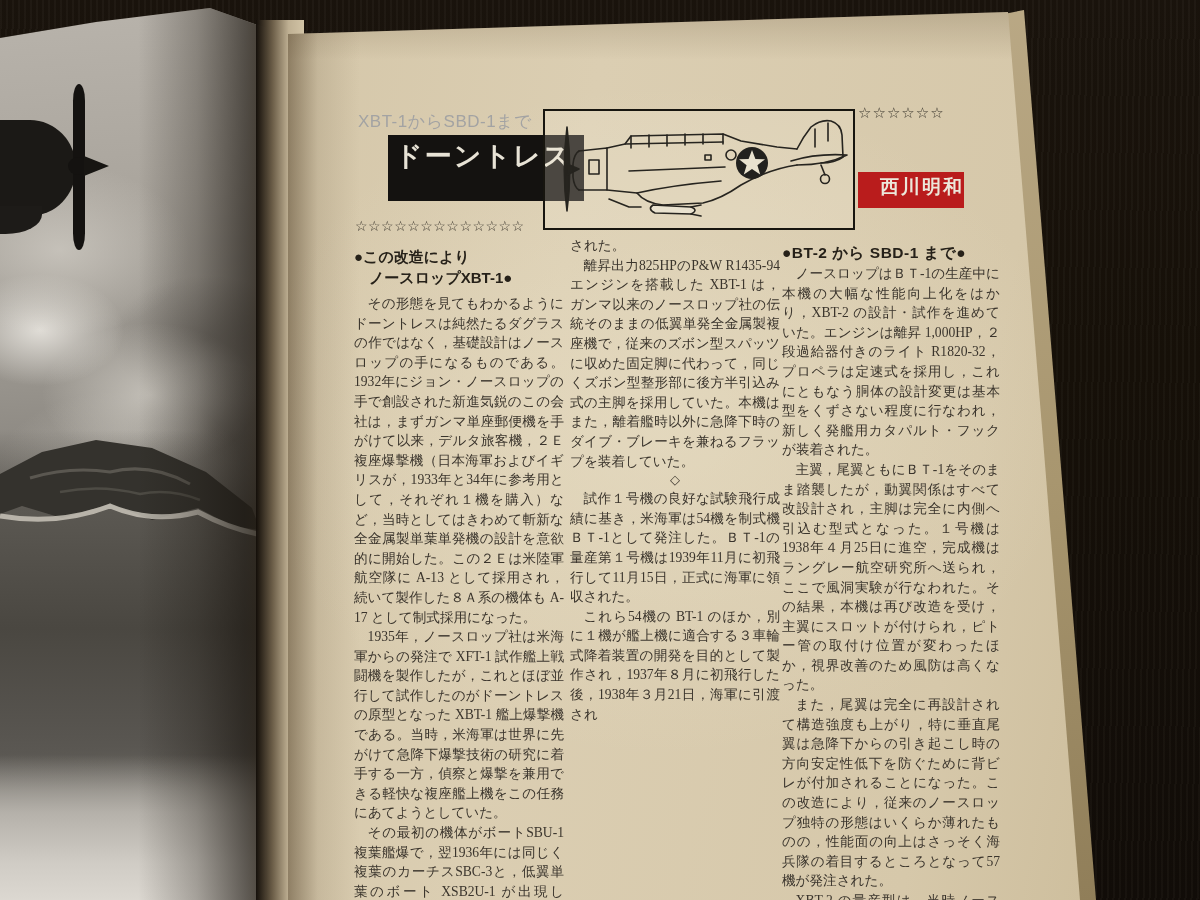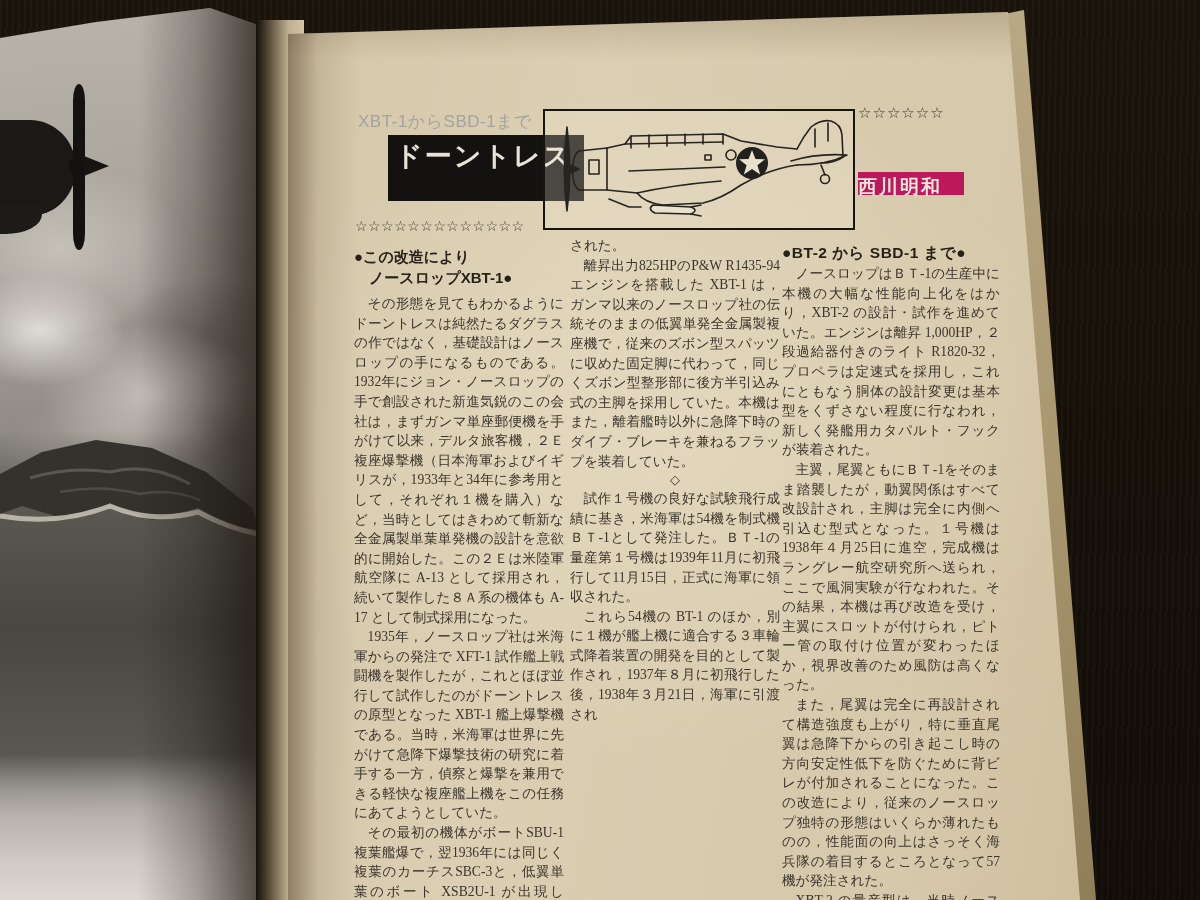--- a/index.html
+++ b/index.html
@@ -64,22 +64,22 @@
     font-family:"Liberation Sans","DejaVu Sans",sans-serif;color:#a3a3a3;}
   .title-box{position:absolute;left:354px;top:135px;width:196px;height:66px;background:#141210;
     font-family:"Liberation Sans","DejaVu Sans",sans-serif;color:#e8e3d6;font-weight:bold;margin-left:34px;}
   .title-l1{position:absolute;left:7px;top:3px;font-size:27px;letter-spacing:2px;}
   .title-l2{position:absolute;right:7px;bottom:2px;font-size:27px;letter-spacing:1px;}
   .stars{color:#3d382f;font-family:"DejaVu Sans",sans-serif;}
   .stars-bl{position:absolute;left:355px;top:218px;font-size:14px;letter-spacing:0.5px;}
   .stars-tr{position:absolute;left:858px;top:104px;font-size:15px;letter-spacing:1px;}
   .plane-box{position:absolute;left:543px;top:109px;width:312px;height:121px;
     border:2.5px solid #17150f;background:rgba(240,232,210,0.25);box-sizing:border-box;}
-  .author-box{position:absolute;left:858px;top:172px;width:106px;height:23px;background:#be185d;
-    color:#ece7da;font-weight:bold;font-size:19px;letter-spacing:2px;text-align:left;line-height:29px;
+  .author-box{position:absolute;left:858px;top:172px;width:106px;height:36px;background:#b91c1c;
+    color:#ece7da;font-weight:bold;font-size:19px;letter-spacing:2px;text-align:right;line-height:29px;
     font-family:"Liberation Serif","DejaVu Serif",serif;}
 
   .col{position:absolute;width:210px;bottom:0;overflow:hidden;
     font-size:13.6px;line-height:19.6px;text-align:justify;color:#3a342c;}
   .col p{margin:0;text-indent:1em;}
   .col p.cont{text-indent:0;}
   .col-1{left:354px;top:246px;}
   .col-2{left:570px;top:236px;}
   .col-3{left:782px;top:242px;width:218px;}
   .sec-head{font-weight:bold;font-size:15px;line-height:21px;color:#262119;

